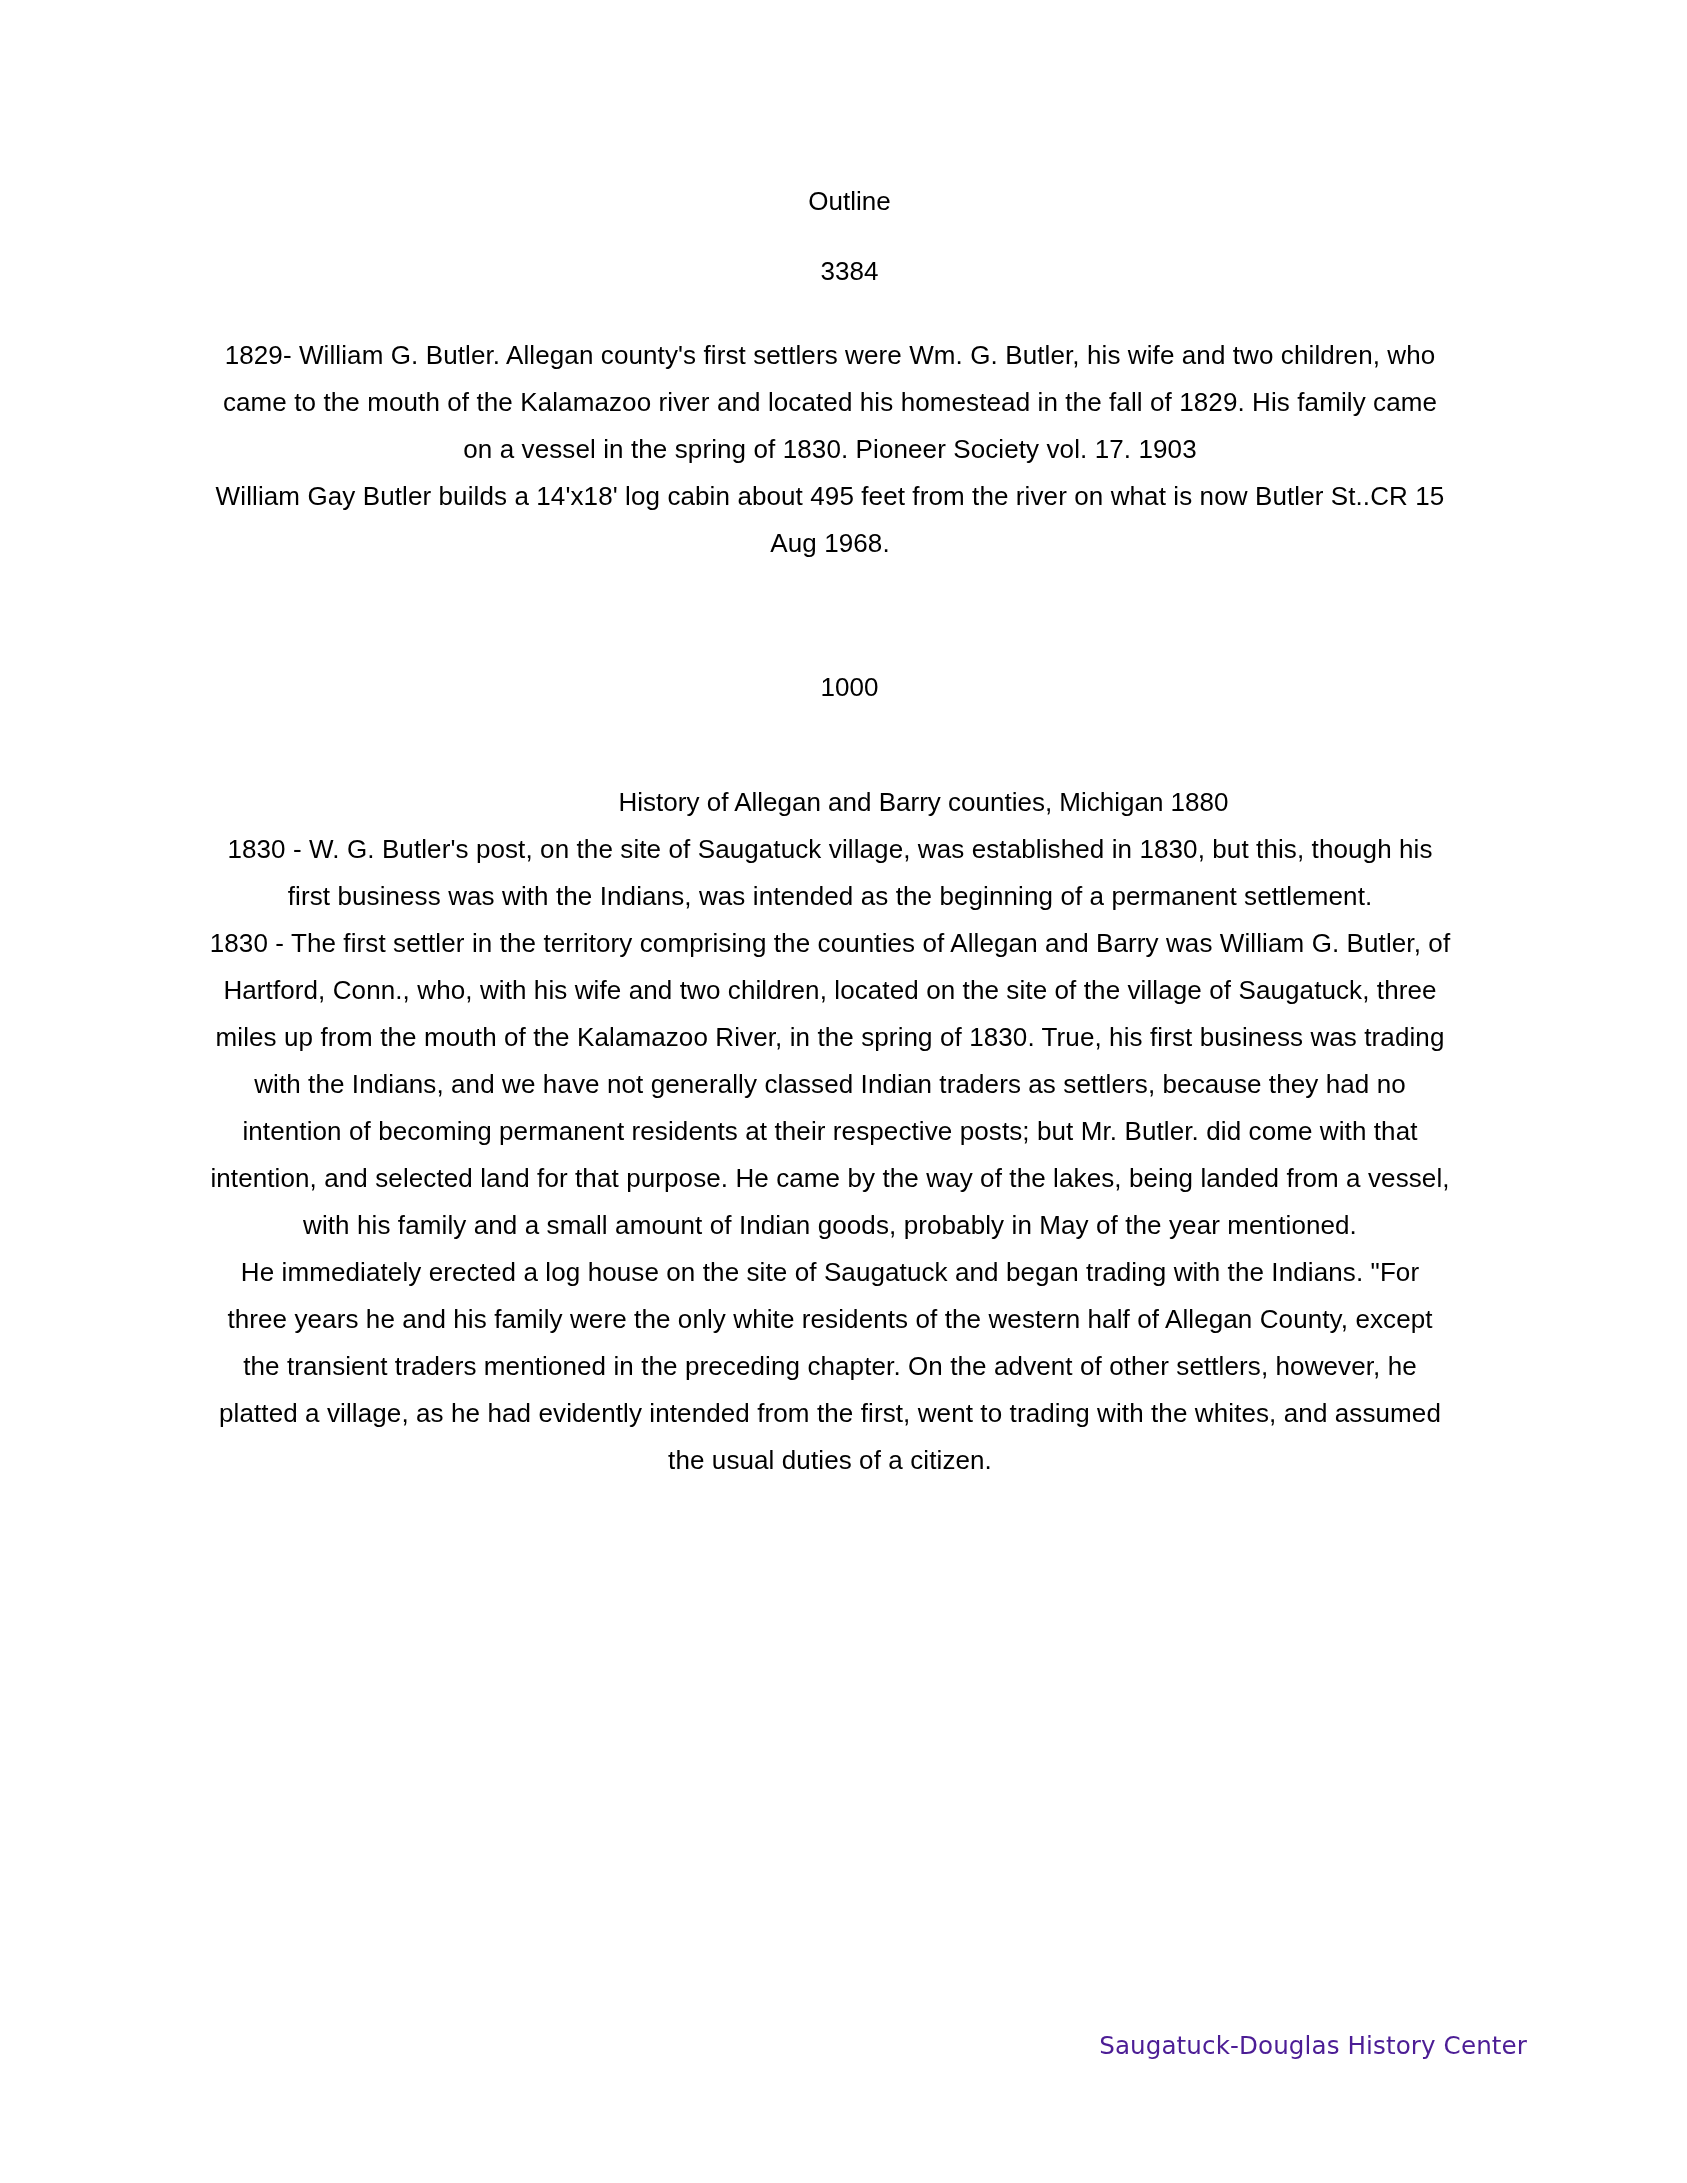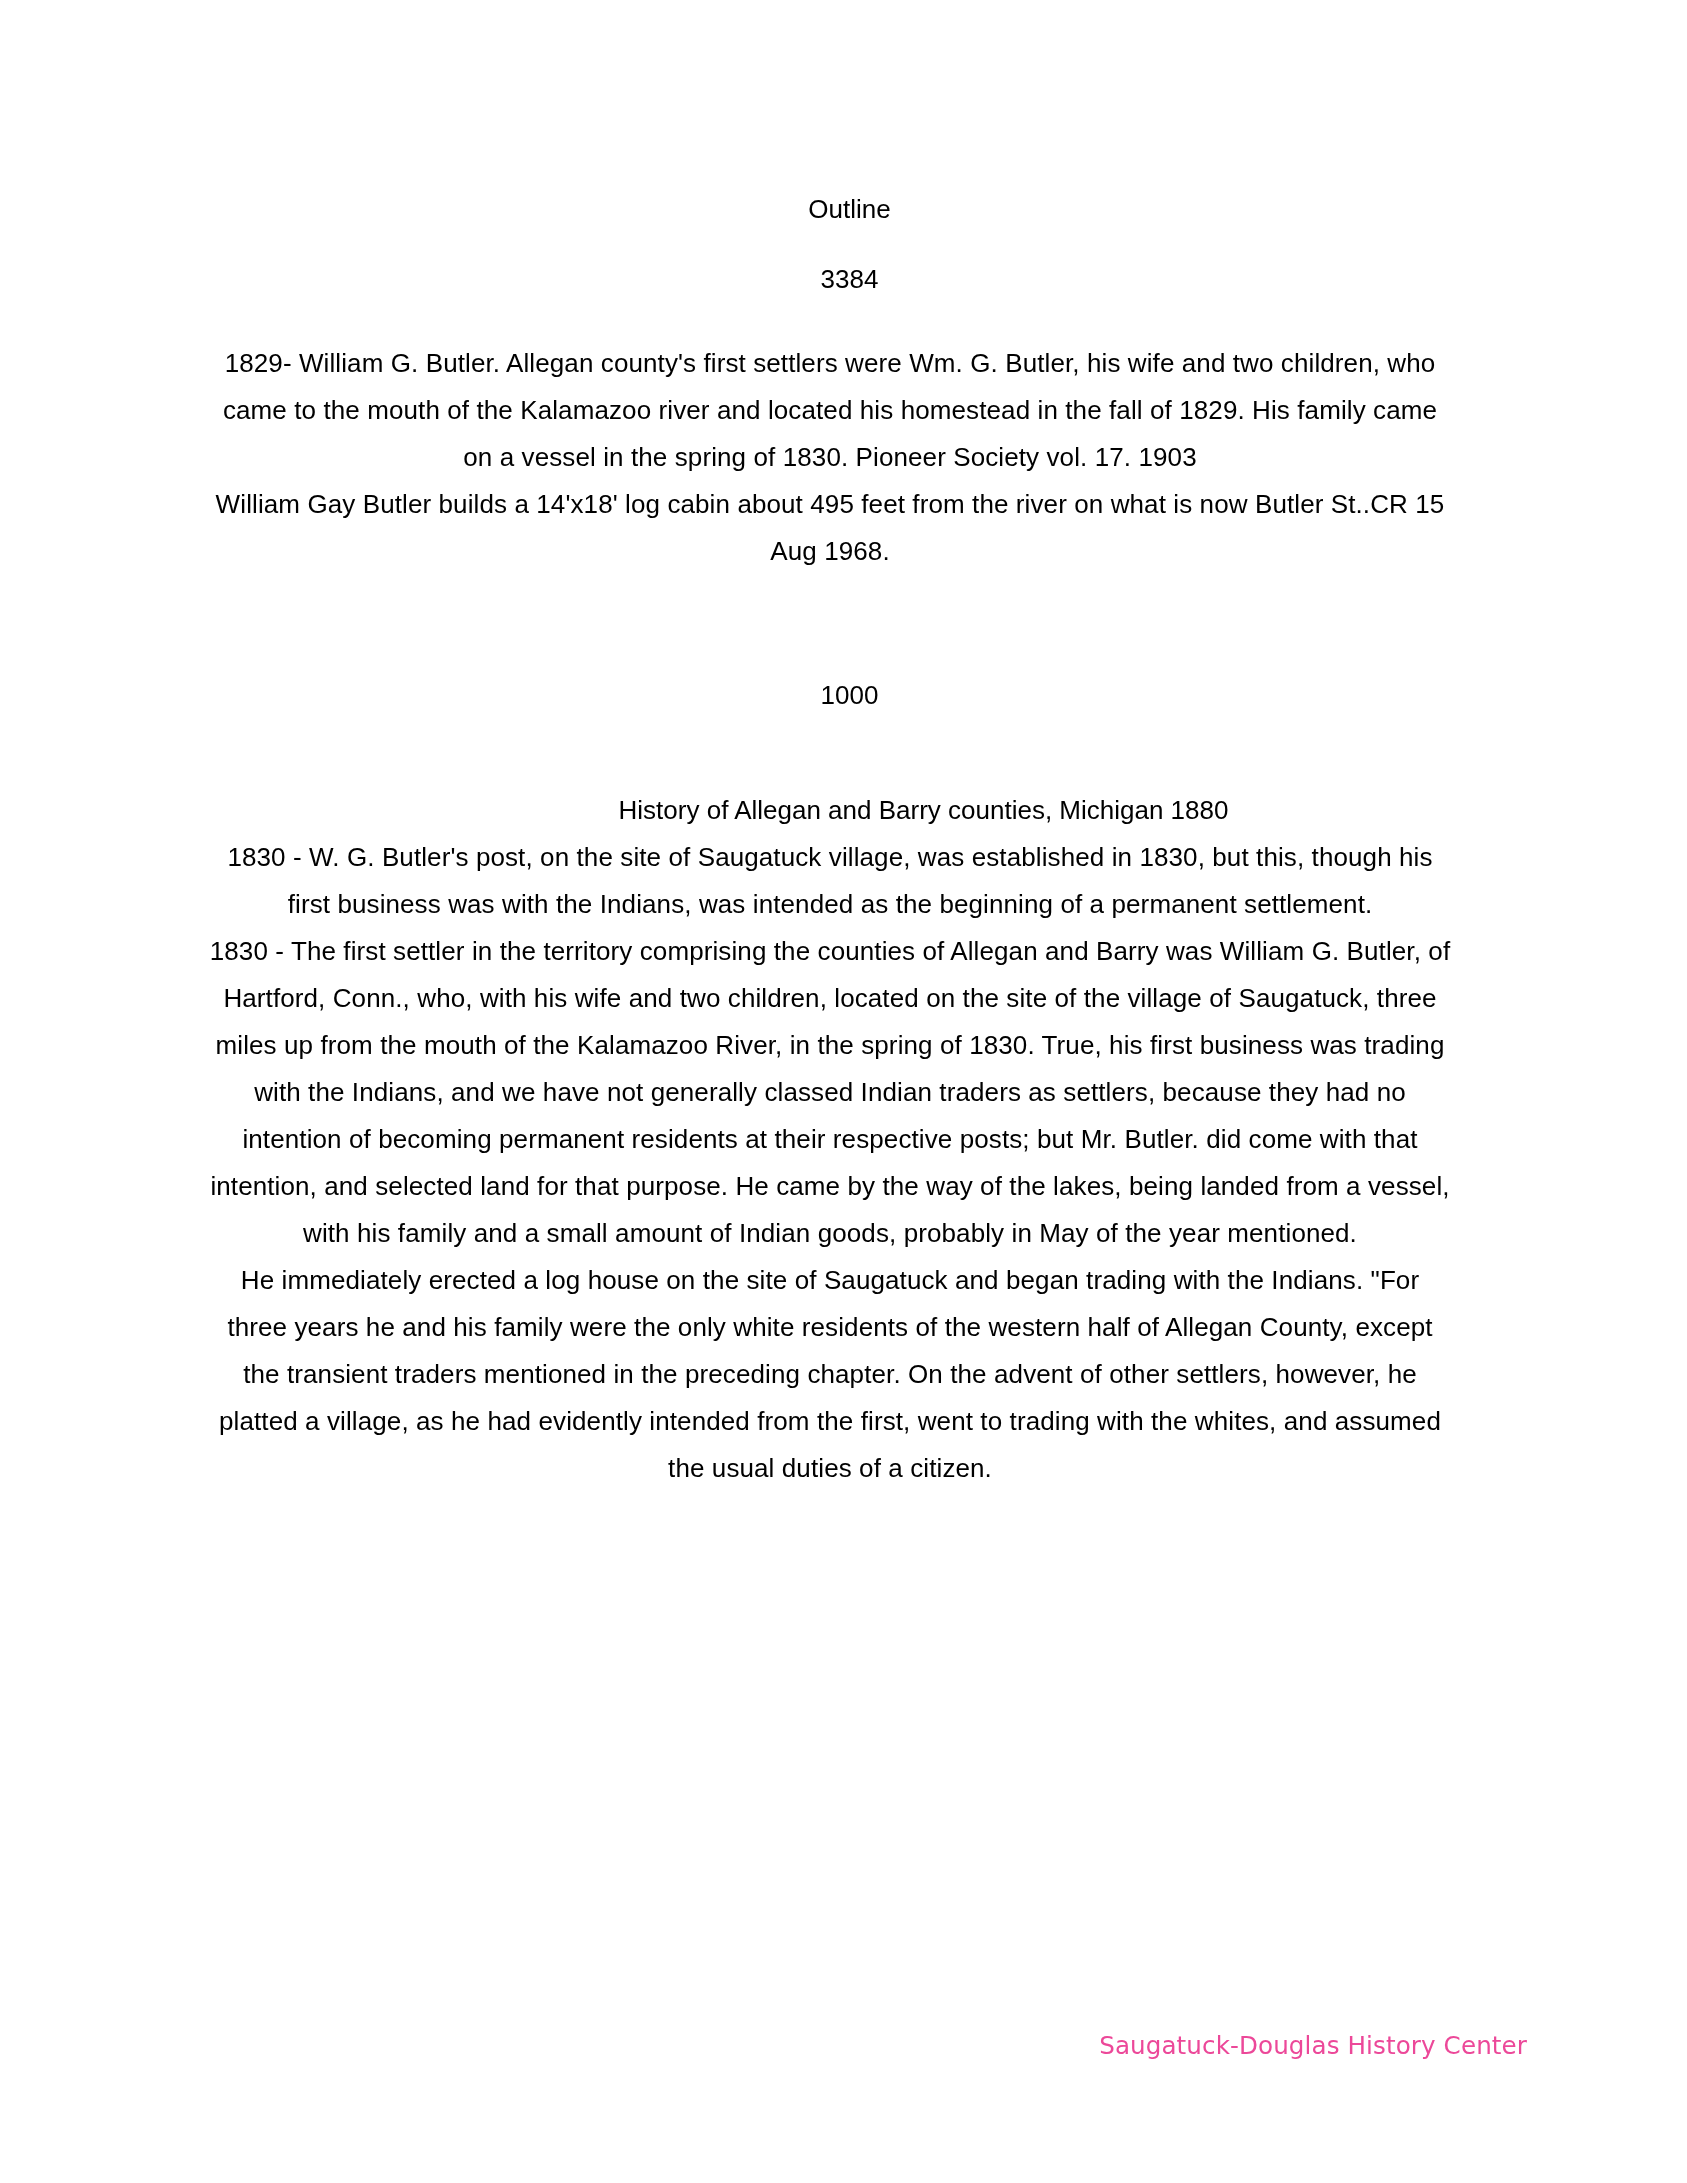--- a/index.html
+++ b/index.html
@@ -26,21 +26,21 @@
   .content {
     position: absolute;
     left: 208px;
     top: 188px;
     width: 1244px;
   }
   .doc-title {
     text-align: center;
     font-size: 26px;
     line-height: 1.0;
-    margin: 8px 0 0 0;
+    margin: 0 0 0 0;
     padding-left: 39px;
   }
   .year-heading {
     text-align: center;
     font-size: 26px;
     line-height: 1.0;
     margin: 0;
     padding-left: 39px;
   }
   .spacer-sm { height: 44px; }
@@ -63,21 +63,21 @@
   }
   .footer {
     position: absolute;
     left: 0;
     top: 2031px;
     width: 1687px;
     text-align: right;
     padding-right: 160px;
     box-sizing: border-box;
     font-size: 24.6px;
-    color: #ec4899;
+    color: #4c1d95;
     font-family: "DejaVu Sans", sans-serif;
     letter-spacing: 0.1px;
   }
 </style>
 </head>
 <body>
 
 <div class="page">
 
   <div class="content">

